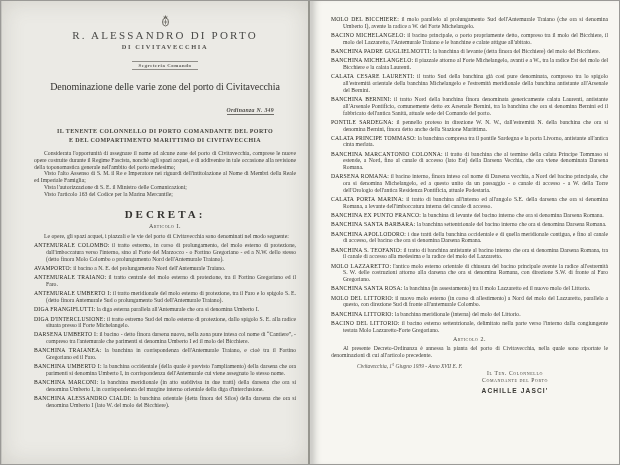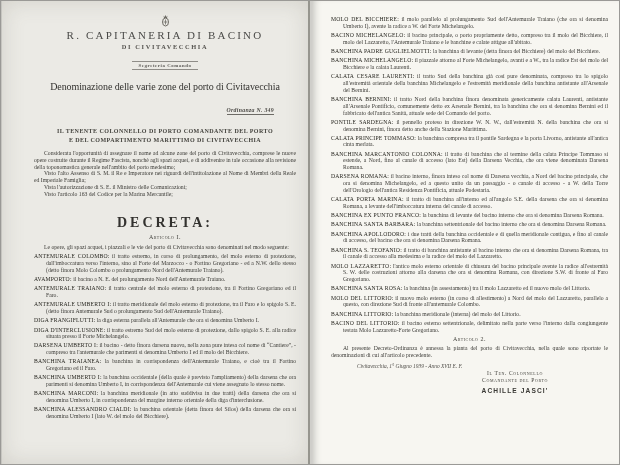--- a/index.html
+++ b/index.html
@@ -30,21 +30,21 @@
     border-top:1px solid #8f8d88; border-bottom:1px solid #8f8d88; padding:1px 7px;
   }
   .doc-title  { font-size:10px; font-weight:normal; color:#33322f; margin:10px 0 0 0; letter-spacing:-0.1px; white-space:nowrap; }
   .ordinance-row { text-align:right; padding-right:22px; margin-top:6px; }
   .ordinance  { font-size:5.8px; font-style:italic; font-weight:bold; color:#4c4a46; border-bottom:1px solid #6d6b66; padding-bottom:1px; letter-spacing:.3px; }
   .authority  { margin-top:11px; }
   .authority div { font-size:6px; font-weight:bold; letter-spacing:.45px; color:#45443f; line-height:8.5px; }
   .txt { font-size:5.7px; line-height:6.8px; color:#3c3b37; text-align:justify; }
   .para   { margin:0; text-indent:10px; }
   .preamble { margin-top:6px; }
-  .decreta  { font-size:14px; font-weight:bold; letter-spacing:3px; color:#33322f; margin-top:17px; }
+  .decreta  { font-size:11px; font-weight:bold; letter-spacing:3px; color:#33322f; margin-top:10px; }
   .articolo { font-size:6px; font-variant:small-caps; color:#45443f; margin-top:3px; letter-spacing:.5px; }
   .intro { margin:4px 0 0 0; text-indent:10px; }
   .items { margin-top:3px; }
   .item  { margin:0 0 2.4px 0; padding-left:12px; text-indent:-12px; }
   .item-name { color:#26251f; letter-spacing:.2px; }
   .closing { margin:3px 0 0 0; text-indent:12px; }
   .dateline { font-size:5.4px; font-style:italic; color:#4c4a45; margin:4px 0 0 26px; }
   .signature { text-align:center; width:150px; margin:1px 18px 0 auto; }
   .sig-role { font-size:5.6px; font-variant:small-caps; letter-spacing:.6px; color:#45443f; line-height:7.5px; }
   .sig-name { font-family:"Liberation Sans","DejaVu Sans",sans-serif; font-size:6.6px; font-weight:bold; letter-spacing:1.1px; color:#3a3935; margin-top:2px; }
@@ -55,21 +55,21 @@
 <div class="doc">
 
   <div class="page page-left">
     <div class="center">
       <svg class="crest" width="11" height="13" viewBox="0 0 11 13">
         <path d="M3.5 1.5 L4.5 3 L5.5 1 L6.5 3 L7.5 1.5 L7 4 L4 4 Z" fill="#6f6d66"></path>
         <ellipse cx="5.5" cy="8" rx="3" ry="4" fill="none" stroke="#6f6d66" stroke-width="1"></ellipse>
         <line x1="5.5" y1="5.5" x2="5.5" y2="10.5" stroke="#6f6d66" stroke-width="0.8"></line>
         <line x1="3.6" y1="8" x2="7.4" y2="8" stroke="#6f6d66" stroke-width="0.8"></line>
       </svg>
-      <div class="org-name">R. CAPITANERIA DI BACINO</div>
+      <div class="org-name">R. ALESSANDRO DI PORTO</div>
       <div class="org-sub">DI CIVITAVECCHIA</div>
       <div class="office-wrap">
         <span class="office">Segreteria Comando</span>
       </div>
       <h1 class="doc-title">Denominazione delle varie zone del porto di Civitavecchia</h1>
     </div>
     <div class="ordinance-row">
       <span class="ordinance">Ordinanza N. 349</span>
     </div>
     <div class="authority center">

